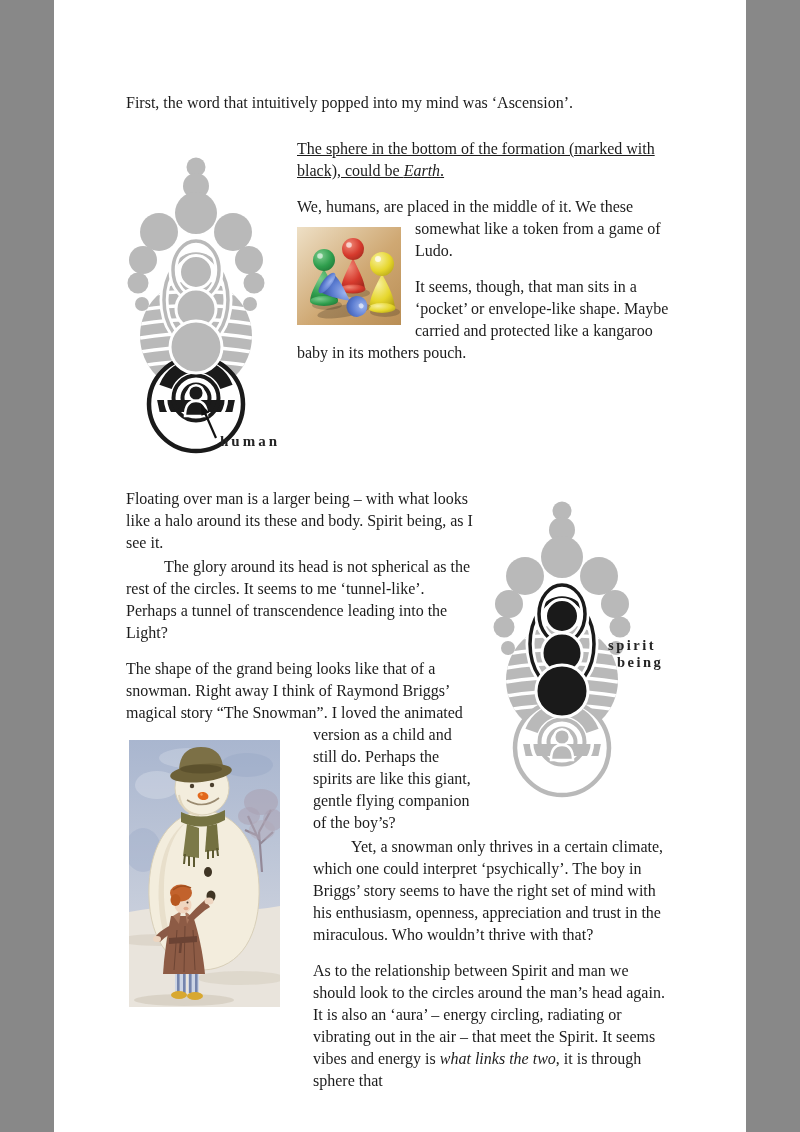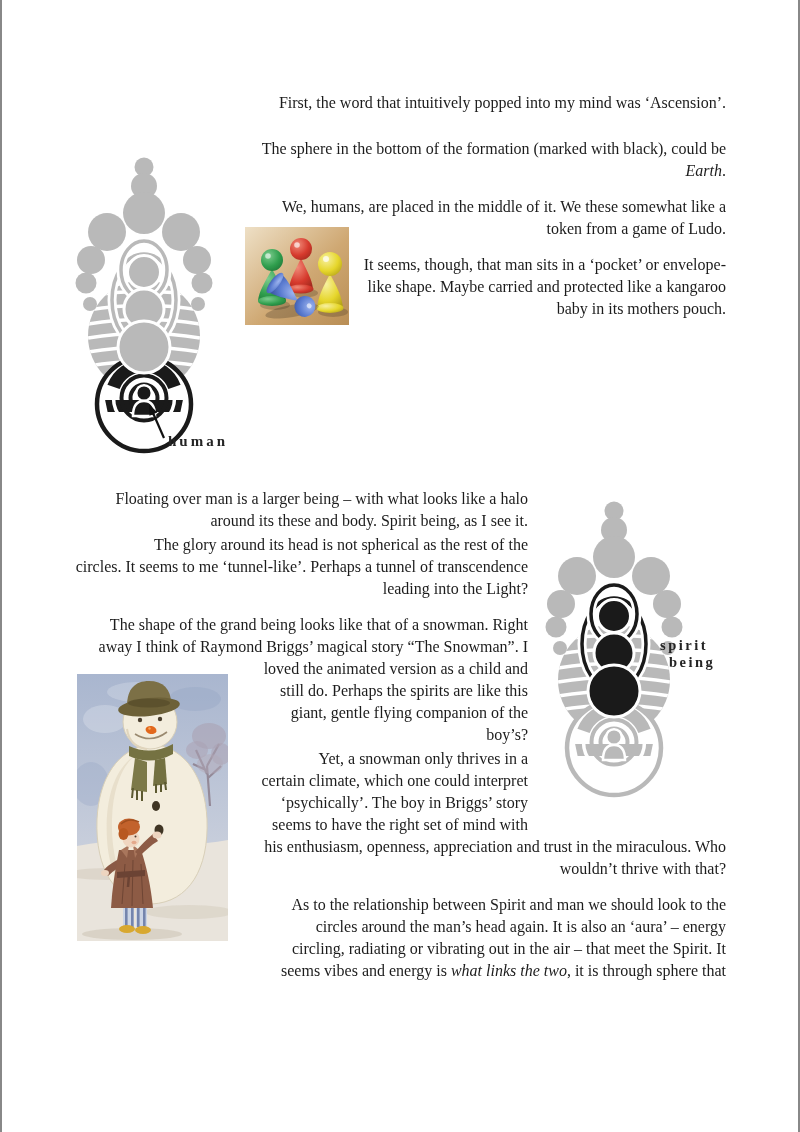--- a/index.html
+++ b/index.html
@@ -1,31 +1,31 @@
 <!DOCTYPE html>
 <html style="--page-background: #ffffff; --text: #1c1c1c; --diagram-gray: #b9b9b9; --diagram-black: #1a1a1a; --label-text: #242424; --ludo-green: #2f9e4d; --ludo-red: #d63a2d; --ludo-yellow: #e6d62b; --ludo-blue: #5a7bd0; --ludo-background: #c89e66;"><head>
 <meta charset="utf-8">
 <style>
   html,body{margin:0;padding:0;background:#888;}
   .page{
-    width:796px;height:1132px;margin:0 auto;background:var(--page-background,#fff);
+    width:692px;height:1132px;margin:0 auto;background:var(--page-background,#fff);
     box-sizing:border-box;padding:92px 72px 0;overflow:hidden;position:relative;
     font-family:"Liberation Serif","DejaVu Serif",serif;
-    font-size:16px;line-height:22px;color:var(--text,#1c1c1c);text-align:right;
+    font-size:16px;line-height:22px;color:var(--text,#1c1c1c);
   }
   p{margin:0 0 14px;}
   p.tight{margin-bottom:0;}
   p.indent{text-indent:38px;margin-top:2px;}
   .it{font-style:italic;}
   
   .diagram-human-wrap{float:left;width:171px;height:310px;margin:12px 0 8px;}
   .diagram-spirit-wrap{float:right;width:190px;height:315px;margin:6px 4px 12px;}
   .ludo-float{float:left;width:104px;height:98px;margin:9px 14px 6px 0;}
   .snowman-float{float:left;width:151px;height:267px;margin:16px 33px 70px 3px;}
-  .section-a .first-col-para{margin-top:24px;}
+  .section-a .first-col-para{margin-top:24px;text-decoration:underline;}
   .section-b{clear:left;padding-top:20px;}
   
   .diagram-human  {--c1:var(--diagram-gray,#b9b9b9); --c2:var(--diagram-gray,#b9b9b9); --c3:var(--diagram-black,#1a1a1a);}
   .diagram-spirit {--c1:var(--diagram-gray,#b9b9b9); --c2:var(--diagram-black,#1a1a1a); --c3:var(--diagram-gray,#b9b9b9);}
   .dlabel{font-family:"Liberation Serif","DejaVu Serif",serif;font-weight:bold;
           font-size:15px;letter-spacing:3px;fill:var(--label-text,#242424);}
   svg{display:block;}
 </style>
 </head>
 <body>

